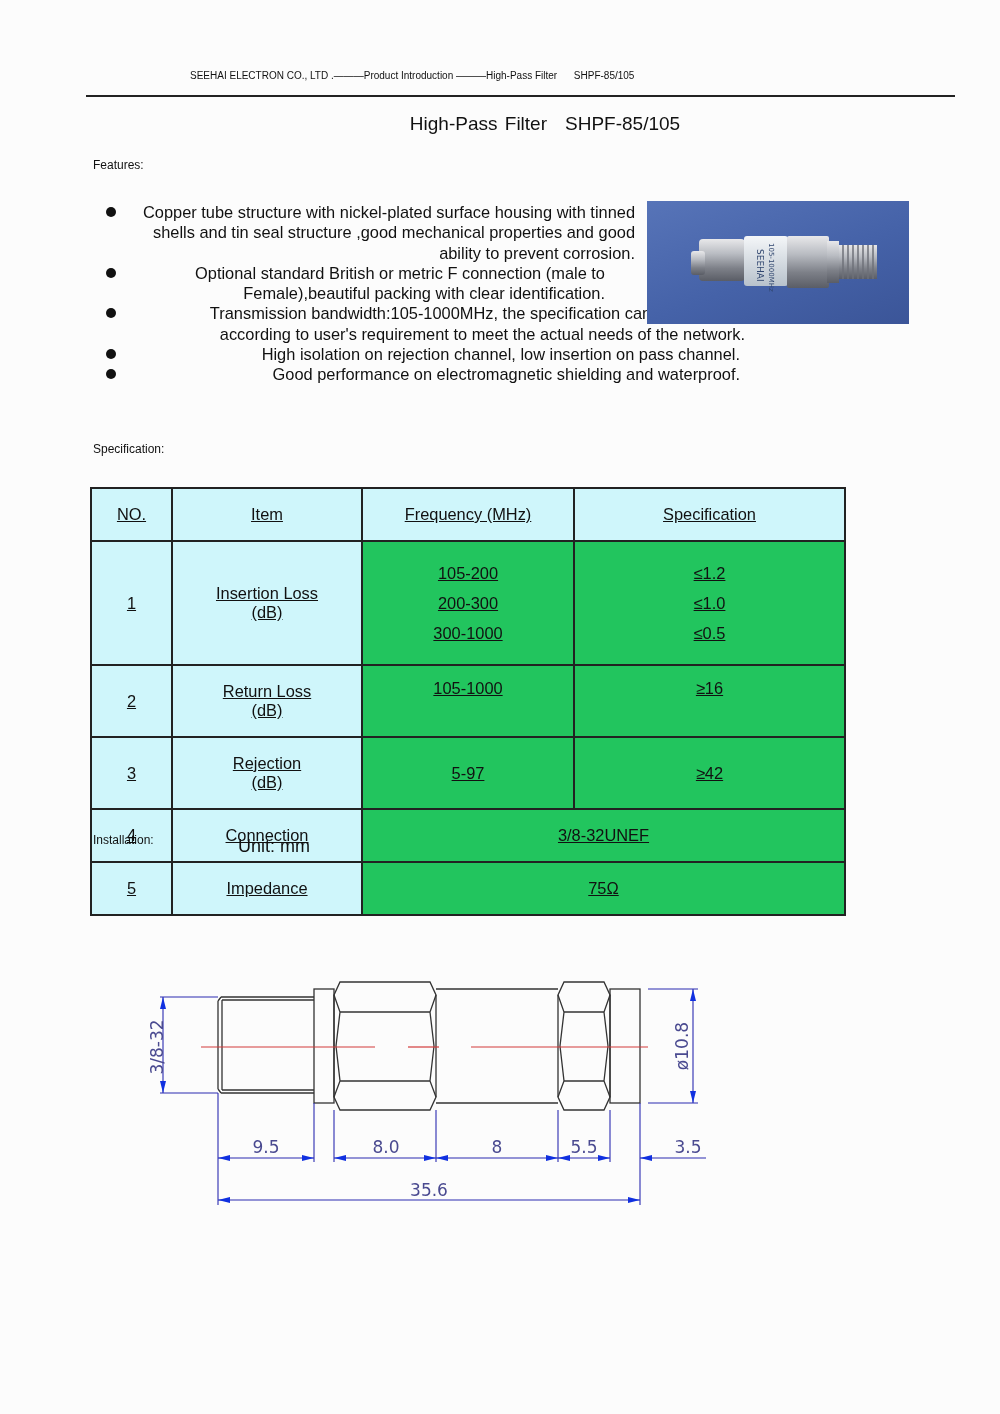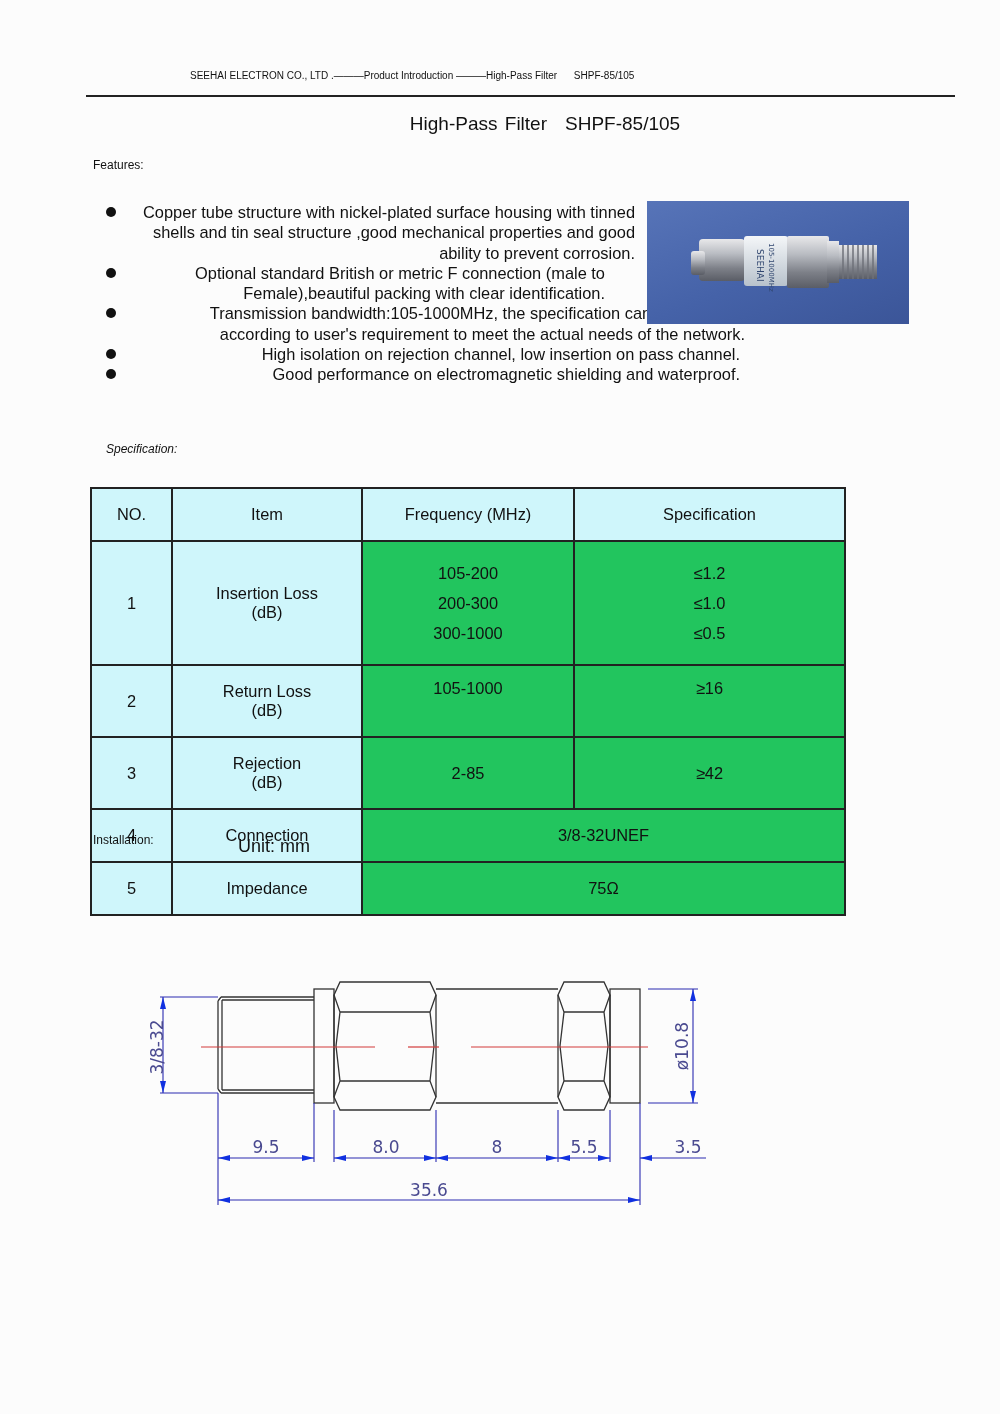--- a/index.html
+++ b/index.html
@@ -12,21 +12,21 @@
   .header-line { left: 190px; top: 70px; font-size: 10px; white-space: pre; }
   .header-rule { left: 86px; top: 95px; width: 869px; height: 0; border-top: 2px solid #222; }
   .doc-title { left: 0; width: 1090px; top: 113px; text-align: center; font-size: 19px; word-spacing: 2px; }
   .doc-title span + span { margin-left: 18px; }
   .section-heading { font-size: 12px; }
   ul.features { left: 100px; top: 202px; margin: 0; padding: 0; list-style: none; width: 640px; text-align: right; }
   ul.features li { position: relative; padding-left: 35px; font-size: 16.4px; line-height: 20.3px; }
   ul.features li .bullet { position: absolute; left: 6px; top: 5px; width: 10px; height: 10px; border-radius: 50%; background: #111; }
   .product-photo { left: 647px; top: 201px; width: 262px; height: 123px; background: linear-gradient(160deg,#5774b8 0%,#4562a8 55%,#3b5598 100%); overflow: hidden; }
   table.spec { position: absolute; left: 90px; top: 487px; border-collapse: collapse; font-size: 16.4px; }
-  table.spec td { border: 2px solid #222; text-align: center; padding: 16px; }
+  table.spec td { border: 2px solid #222; text-align: center; padding: 16px; text-decoration: underline; }
   table.spec td.cyan { background: #cff6fb; }
   table.spec td.white { background: #22c55e; }
   .multi div { height: 30px; line-height: 30px; }
   .unit { font-size: 18px; }
   svg text { font-family: "DejaVu Sans", sans-serif; }
 </style>
 </head>
 <body>
 
 <div class="abs header-line"><span>SEEHAI ELECTRON CO., LTD .</span><span>———</span><span>Product Introduction</span> <span>———</span><span>High-Pass Filter</span>      <span>SHPF-85/105</span></div>
@@ -75,21 +75,21 @@
         <line x1="201" y1="44" x2="201" y2="78"></line>
       <line x1="206" y1="44" x2="206" y2="78"></line>
         <line x1="211" y1="44" x2="211" y2="78"></line>
       <line x1="216" y1="44" x2="216" y2="78"></line>
         <line x1="221" y1="44" x2="221" y2="78"></line>
       <line x1="226" y1="44" x2="226" y2="78"></line>
     </g>
   </svg>
 </div>
 
-<div class="abs section-heading" style="left:106px; top:442px;font-style:italic;">Specification:</div>
+<div class="abs section-heading" style="left:93px; top:442px;">Specification:</div>
 
 <table class="spec">
   <colgroup>
       <col style="width:81px">
       <col style="width:190px">
       <col style="width:212px">
       <col style="width:271px">
     </colgroup>
   <tbody>
       <tr style="height:50px">
@@ -123,21 +123,21 @@
         </td>
     <td class="white" style="vertical-align:top; padding-top:13px;margin-left:36px;">105-1000</td>
     <td class="white" style="vertical-align:top; padding-top:13px;">≥16</td>
   </tr>
   <tr style="height:49px">
     <td class="cyan">3</td>
     <td class="cyan">
           <div>Rejection</div>
           <div>(dB)</div>
         </td>
-    <td class="white">2-85</td>
+    <td class="white">5-97</td>
     <td class="white">≥42</td>
   </tr>
   <tr style="height:38px">
     <td class="cyan">4</td>
     <td class="cyan">Connection</td>
     <td class="white" colspan="2">3/8-32UNEF</td>
   </tr>
   <tr style="height:39px">
     <td class="cyan">5</td>
     <td class="cyan">Impedance</td>

